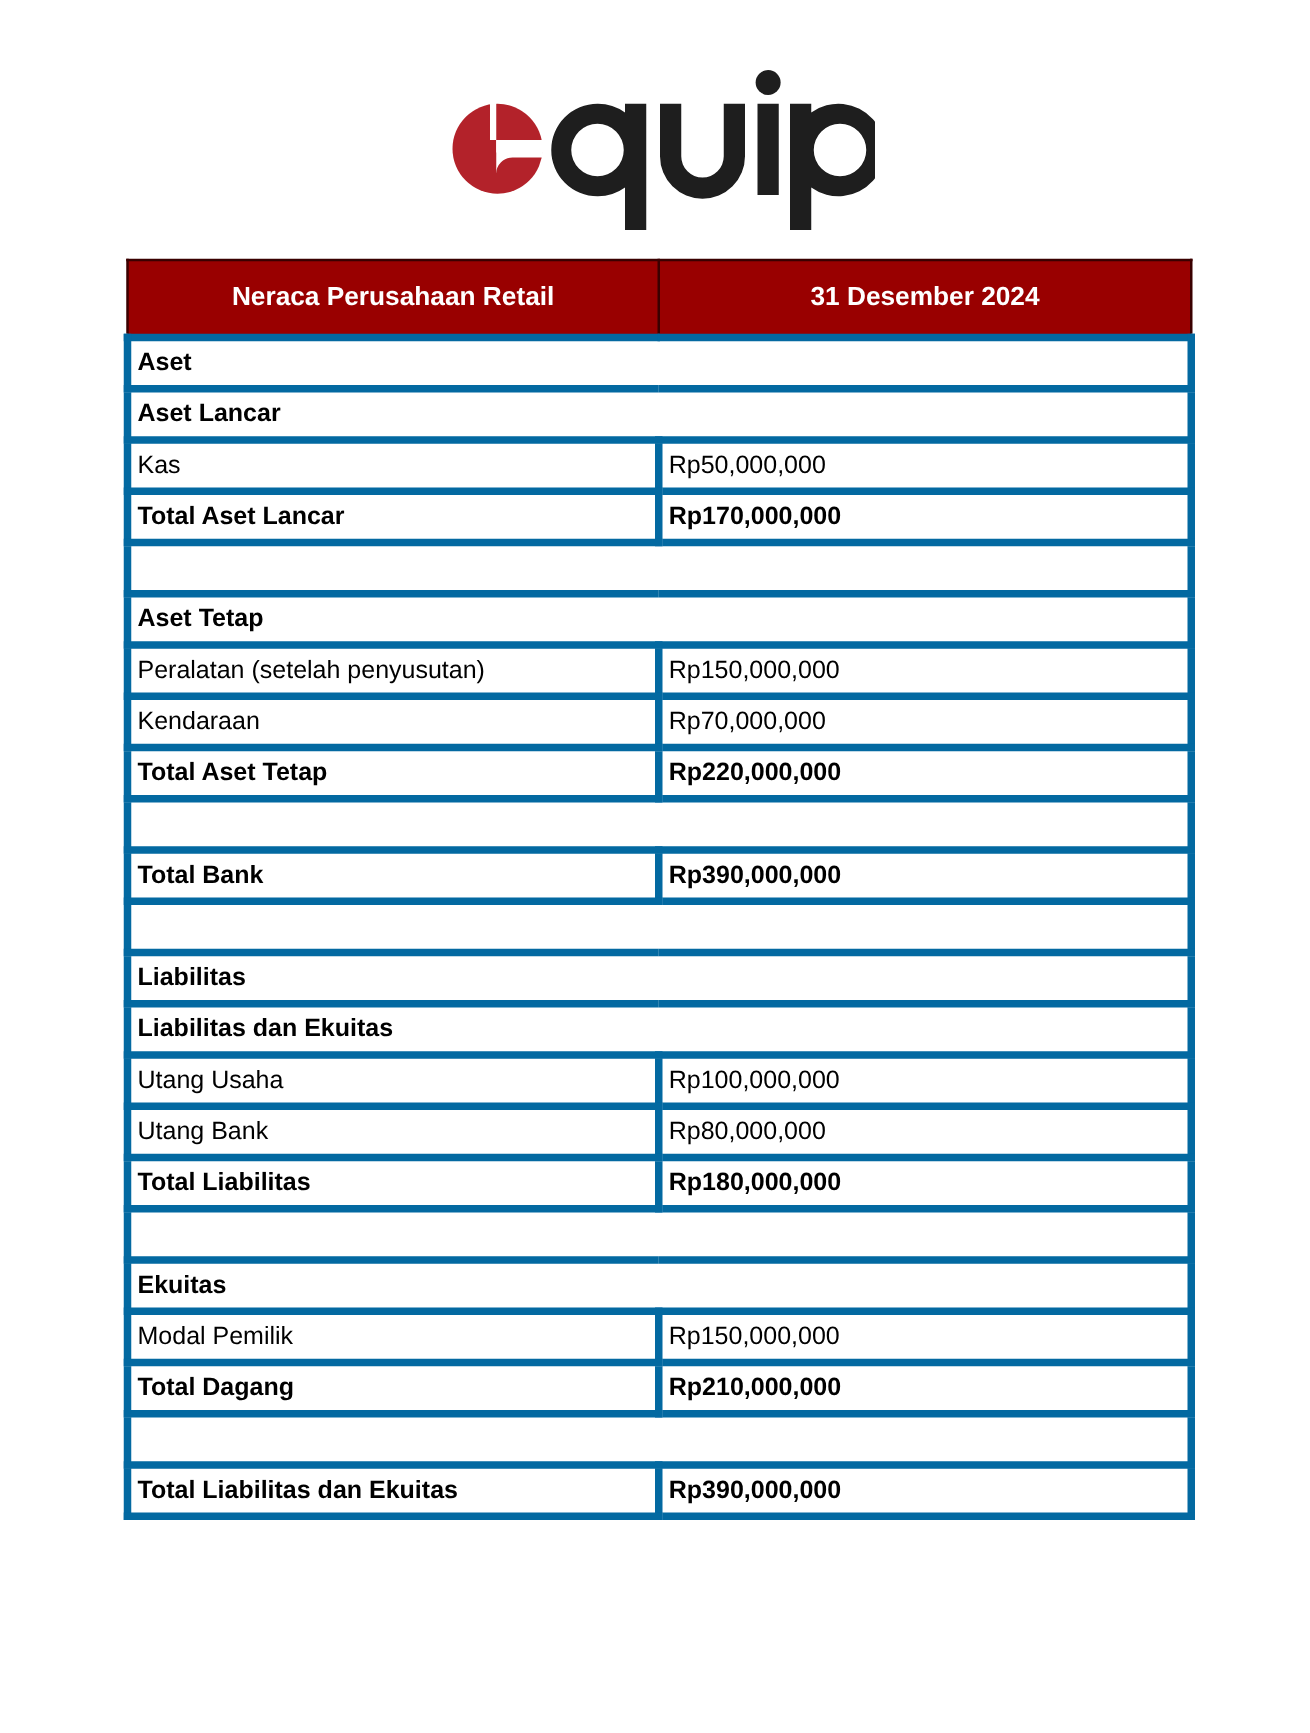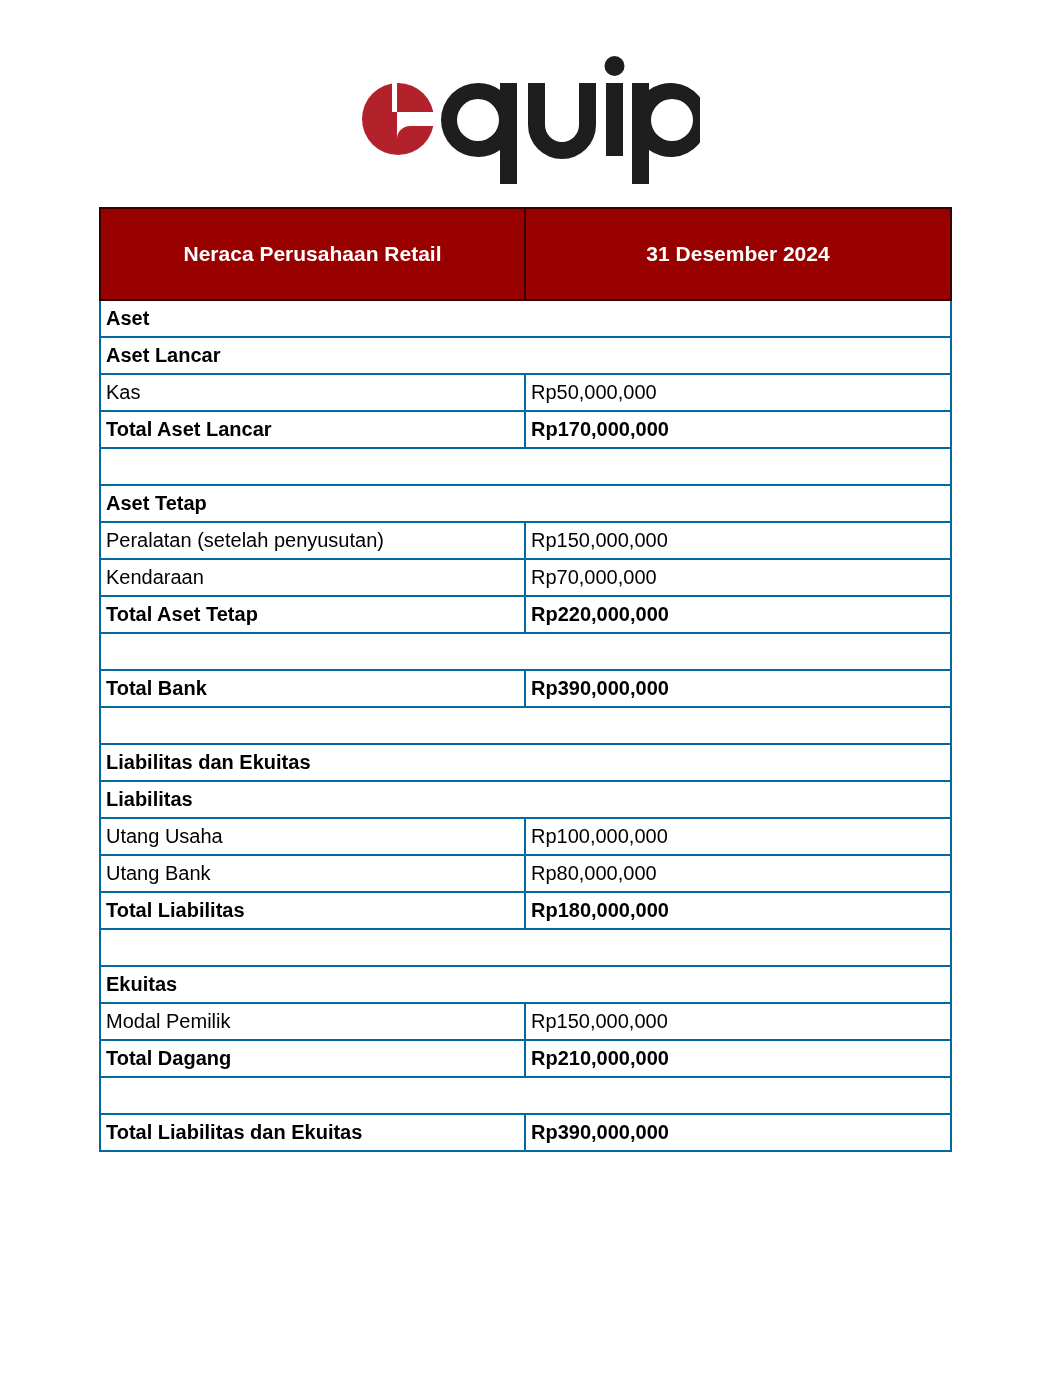--- a/index.html
+++ b/index.html
@@ -7,24 +7,24 @@
     .logo { position: absolute; left: 360px; top: 50px; width: 340px; height: 140px; }
     .logo svg { display: block; }
     table.balance {
       position: absolute; left: 99px; top: 207px; width: 851px;
       border-collapse: collapse; table-layout: fixed;
     }
     table.balance col.c1 { width: 425px; }
     table.balance col.c2 { width: 426px; }
     table.balance th {
       background: #990000; color: #fff; font-weight: bold; font-size: 21px;
-      height: 58px; border: 2px solid #3a0000; text-align: center; padding: 16px;
+      height: 58px; border: 2px solid #3a0000; text-align: center; padding: 0;
     }
     table.balance td {
-      border: 2px solid #0369a1; height: 35px; padding: 0 0 0 5px;
+      border: 6px solid #0369a1; height: 35px; padding: 0 0 0 5px;
       font-size: 20px; white-space: nowrap; vertical-align: middle;
     }
     tr.bold td { font-weight: bold; }
     tr.blank td { height: 35px; }
   </style>
 </head>
 <body>
 
 <div class="logo">
   <svg width="340" height="140" viewBox="0 0 340 140">
@@ -97,24 +97,24 @@
         <td colspan="2"></td>
       </tr>
       <tr class="bold">
         <td>Total Bank</td>
         <td>Rp390,000,000</td>
       </tr>
       <tr class="blank">
         <td colspan="2"></td>
       </tr>
       <tr class="bold">
-        <td colspan="2">Liabilitas dan Ekuitas</td>
+        <td colspan="2">Liabilitas</td>
       </tr>
       <tr class="bold">
-        <td colspan="2">Liabilitas</td>
+        <td colspan="2">Liabilitas dan Ekuitas</td>
       </tr>
       <tr>
         <td>Utang Usaha</td>
         <td>Rp100,000,000</td>
       </tr>
       <tr>
         <td>Utang Bank</td>
         <td>Rp80,000,000</td>
       </tr>
       <tr class="bold">

